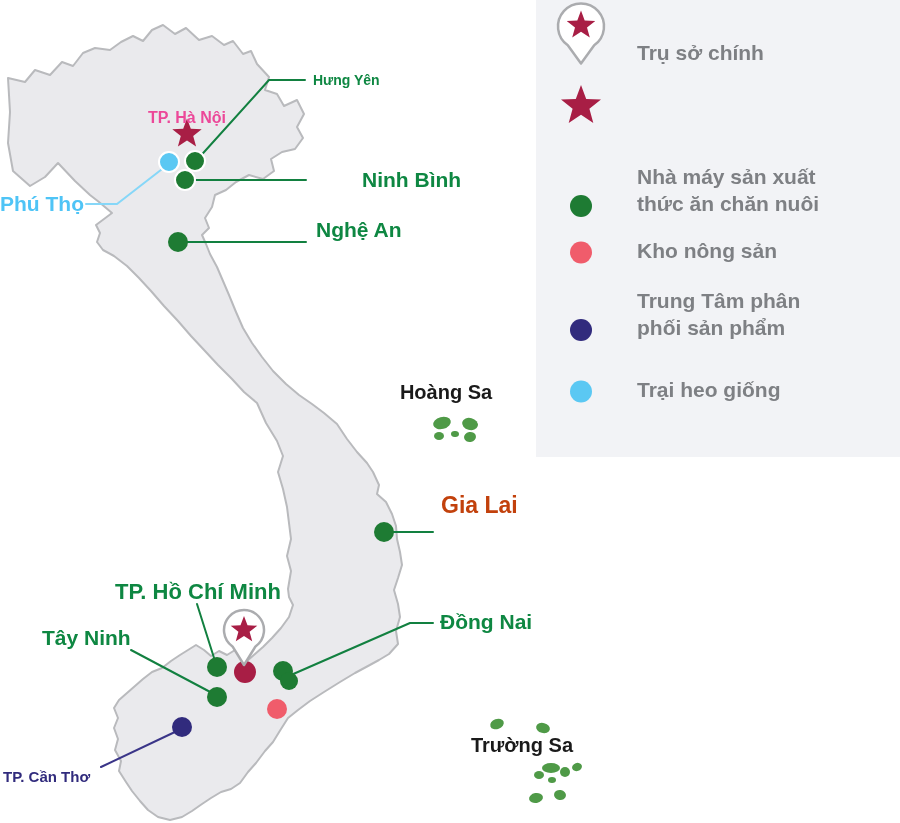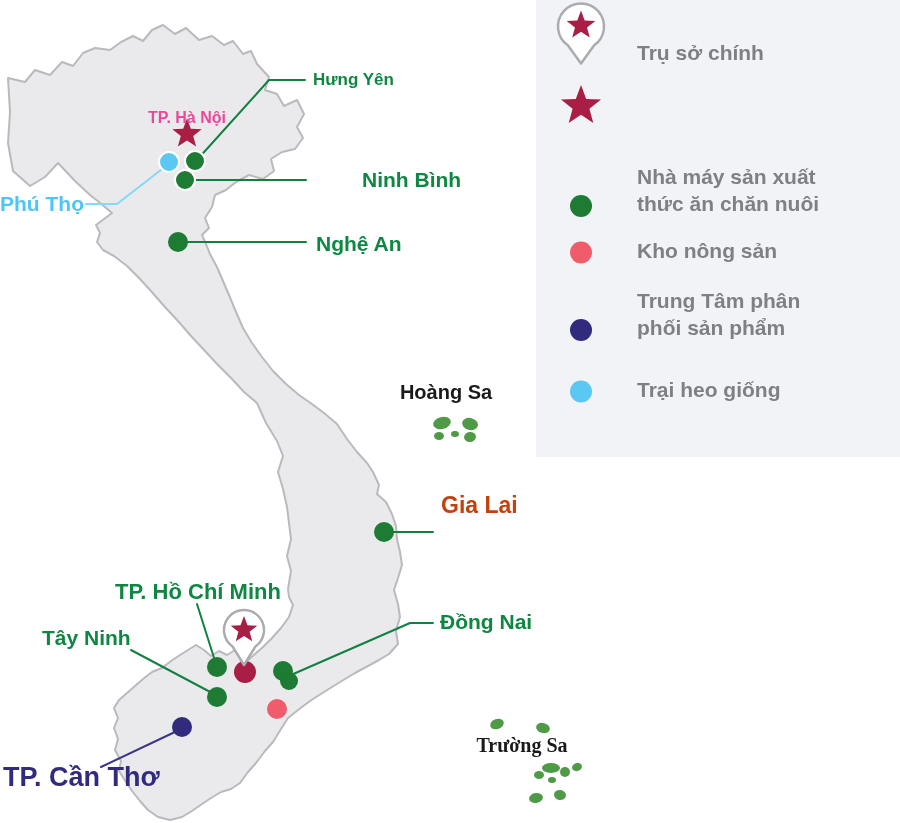--- a/index.html
+++ b/index.html
@@ -68,31 +68,31 @@
         <circle cx="245" cy="672" r="11" fill="#A81E45" stroke="none" stroke-width="0"></circle>
         <g>
           <path d="M 232.5,646.4 A 20 20 0 1 1 255.5,646.4 L 244,665 Z" fill="#FFFFFF" stroke="#ABACAF" stroke-width="2.5" stroke-linejoin="round"></path>
           <path d="M244.0,616.0L247.5,625.2L257.3,625.7L249.6,631.8L252.2,641.3L244.0,635.9L235.8,641.3L238.4,631.8L230.7,625.7L240.5,625.2Z" fill="#A81E45"></path>
         </g>
       </g>
   </svg>
 
   <div id="labels">
       <div class="map-label" style="left: 187px; top: 118px; color: #ec4899; font-size: 16px; transform: translate(-50%, -50%);">TP. Hà Nội</div>
-      <div class="map-label" style="left: 313px; top: 80px; color: rgb(14, 135, 66); font-size: 17px; transform: translateY(-50%);">Hưng Yên</div>
+      <div class="map-label" style="left: 313px; top: 80px; color: rgb(14, 135, 66); font-size: 14px; transform: translateY(-50%);">Hưng Yên</div>
       <div class="map-label" style="left: 316px; top: 180px; color: rgb(14, 135, 66); font-size: 21px; transform: translateY(-50%); margin-left: 46px;">Ninh Bình</div>
       <div class="map-label" style="left: 84px; top: 204px; color: rgb(79, 196, 246); font-size: 21px; transform: translate(-100%, -50%);">Phú Thọ</div>
-      <div class="map-label" style="left: 316px; top: 244px; color: rgb(14, 135, 66); font-size: 21px; transform: translateY(-50%);">Nghệ An</div>
+      <div class="map-label" style="left: 316px; top: 230px; color: rgb(14, 135, 66); font-size: 21px; transform: translateY(-50%);">Nghệ An</div>
       <div class="map-label" style="left: 446px; top: 392px; color: rgb(26, 26, 26); font-size: 20px; transform: translate(-50%, -50%);">Hoàng Sa</div>
       <div class="map-label" style="left: 441px; top: 505px; color: #c2410c; font-size: 23px; transform: translateY(-50%);">Gia Lai</div>
       <div class="map-label" style="left: 198px; top: 592px; color: rgb(14, 135, 66); font-size: 22px; transform: translate(-50%, -50%);">TP. Hồ Chí Minh</div>
       <div class="map-label" style="left: 440px; top: 622px; color: rgb(14, 135, 66); font-size: 21px; transform: translateY(-50%);">Đồng Nai</div>
       <div class="map-label" style="left: 42px; top: 638px; color: rgb(14, 135, 66); font-size: 21px; transform: translateY(-50%);">Tây Ninh</div>
-      <div class="map-label" style="left: 3px; top: 777px; color: rgb(49, 43, 125); font-size: 27px; transform: translateY(-50%);">TP. Cần Thơ</div>
-      <div class="map-label" style="left: 522px; top: 745px; color: rgb(26, 26, 26); font-size: 20px; transform: translate(-50%, -50%); font-family: Liberation Serif, serif;">Trường Sa</div>
+      <div class="map-label" style="left: 3px; top: 777px; color: rgb(49, 43, 125); font-size: 15px; transform: translateY(-50%);">TP. Cần Thơ</div>
+      <div class="map-label" style="left: 522px; top: 745px; color: rgb(26, 26, 26); font-size: 20px; transform: translate(-50%, -50%);">Trường Sa</div>
     </div>
 
   <div id="legend" style="left: 536px; top: 0px; width: 364px; height: 457px;">
     <div class="lrow" style="top: 52px;">
       <span class="licon-wrap">
           <svg class="licon" width="52" height="66">
             <path d="M 12.8,45.8 A 23 23 0 1 1 39.2,45.8 L 26,64 Z" fill="#FFFFFF" stroke="#ABACAF" stroke-width="2.5" stroke-linejoin="round"></path>
             <path d="M26.0,11.0L29.7,20.9L40.3,21.4L32.0,27.9L34.8,38.1L26.0,32.3L17.2,38.1L20.0,27.9L11.7,21.4L22.3,20.9Z" fill="#A81E45"></path>
           </svg>
         </span>

